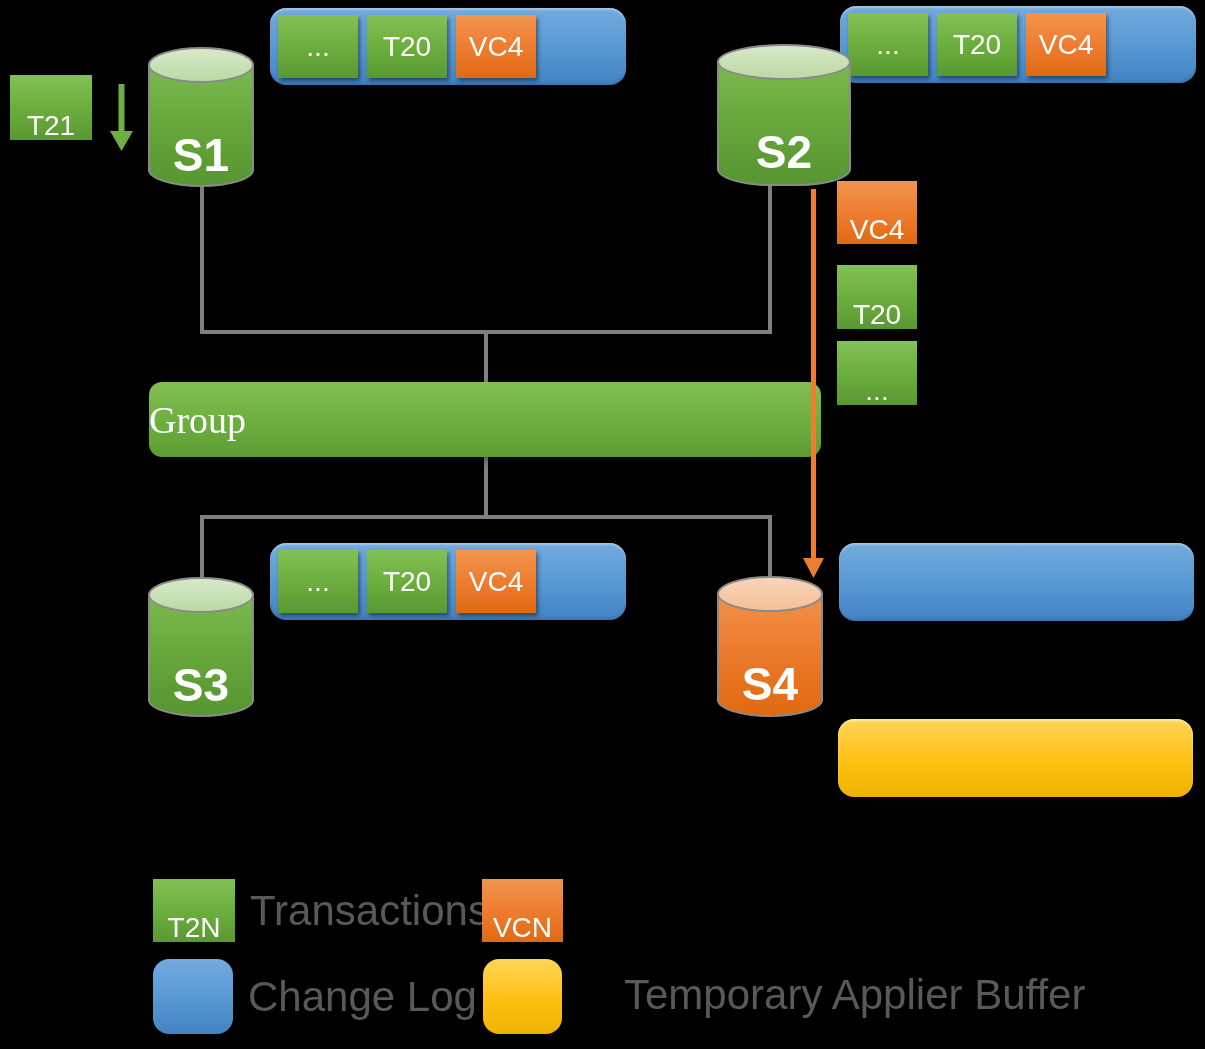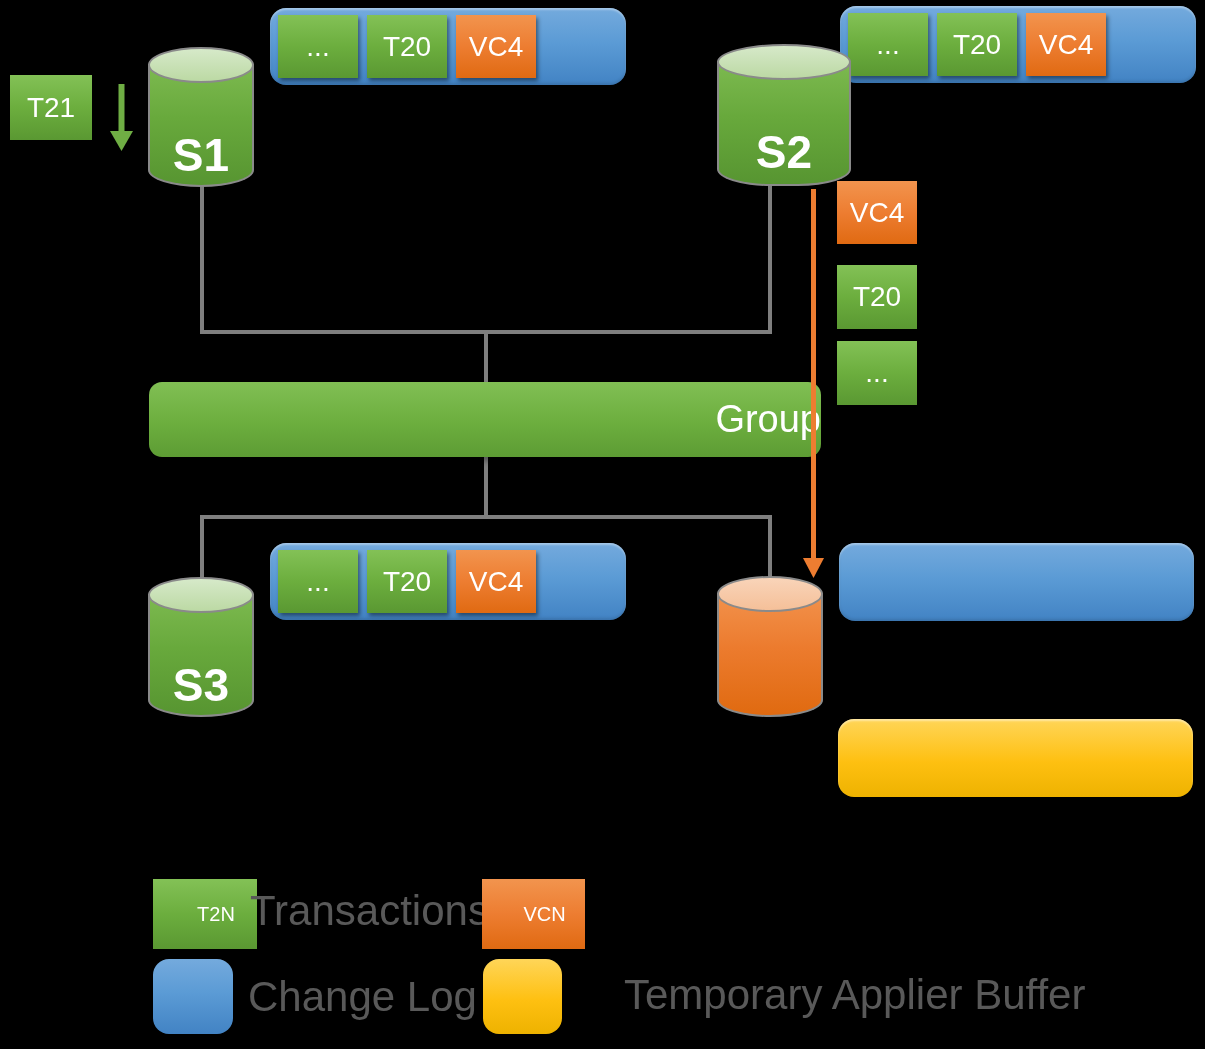--- a/index.html
+++ b/index.html
@@ -10,21 +10,21 @@
   svg.overlay{position:absolute;left:0;top:0;z-index:0;}
   svg.overlay-top{position:absolute;left:0;top:0;z-index:5;pointer-events:none;}
 
   
   .chip{
     display:flex;align-items:center;justify-content:center;
     color:#fff;font-size:28px;line-height:1;
     box-shadow:2px 3px 4px rgba(0,0,0,.45);
     z-index:2;
   }
-  .abs{position:absolute;}
+  .abs{position:absolute;align-items:flex-end;}
   .txn{background:linear-gradient(180deg,#83c156 0%,#6cae3e 50%,#5a9832 100%);}
   .vc{background:linear-gradient(180deg,#f2944e 0%,#ed7d31 50%,#e06a12 100%);}
 
   
   .binlog{
     position:absolute;border-radius:16px;z-index:1;
     background:linear-gradient(180deg,#74aadd 0%,#5b9bd5 45%,#4283c4 100%);
     box-shadow:2px 4px 6px rgba(0,0,0,.4), inset 0 2px 2px rgba(255,255,255,.35), inset 0 -2px 3px rgba(0,0,0,.12);
     display:flex;align-items:flex-start;padding:7px 0 0 8px;gap:9px;
   }
@@ -34,22 +34,22 @@
   .buffer{
     position:absolute;border-radius:16px;z-index:1;
     background:linear-gradient(180deg,#ffd558 0%,#fec011 55%,#eeb200 100%);
     box-shadow:2px 4px 6px rgba(0,0,0,.4), inset 0 2px 2px rgba(255,255,255,.45);
   }
 
   
   .group-box{
     position:absolute;left:149px;top:382px;width:672px;height:75px;border-radius:13px;z-index:2;
     background:linear-gradient(180deg,#81bf54 0%,#6cae3e 55%,#5d9c34 100%);
-    display:flex;align-items:center;justify-content:flex-end;
-    color:#fff;font-size:38px;box-shadow:2px 4px 6px rgba(0,0,0,.35);
+    display:flex;align-items:center;justify-content:flex-start;
+    color:#fff;font-size:38px;box-shadow:2px 4px 6px rgba(0,0,0,.35);font-family:Liberation Serif, serif;
   }
 
   
   .cyl{position:absolute;width:106px;height:140px;z-index:2;}
   .cyl .cbody{
     position:absolute;left:0;right:0;top:17px;bottom:0;
     border:2.5px solid #8a8a8a;border-top:none;
     border-radius:0 0 53px 53px / 0 0 17px 17px;
   }
   .cyl .ctop{
@@ -61,21 +61,21 @@
     color:#fff;font-size:46px;font-weight:700;z-index:3;margin-top:24px;
   }
   .cyl-green .cbody{background:linear-gradient(180deg,#7dba50 0%,#68a93c 45%,#579531 100%);}
   .cyl-green .ctop{background:linear-gradient(180deg,#d6e9c9 0%,#bcd9a4 100%);}
   .cyl-orange .cbody{background:linear-gradient(180deg,#f2924c 0%,#ec7b2e 45%,#e06a10 100%);}
   .cyl-orange .ctop{background:linear-gradient(180deg,#f9d4b9 0%,#f5c099 100%);}
 
   
   .note{position:absolute;color:var(--note-gray,#595959);font-size:35px;line-height:40px;z-index:2;}
   .legend-text{position:absolute;color:var(--note-gray,#595959);font-size:42px;line-height:36px;z-index:2;}
-  .legend-chip{width:82px;height:70px;font-size:20px;padding-left:22px;}
+  .legend-chip{width:82px;height:63px;font-size:28px;}
   .swatch{position:absolute;border-radius:16px;z-index:1;}
   .swatch-blue{background:linear-gradient(180deg,#74aadd 0%,#5b9bd5 45%,#4283c4 100%);}
   .swatch-yellow{background:linear-gradient(180deg,#ffd558 0%,#fec011 55%,#eeb200 100%);}
 </style>
 </head>
 <body>
 
 <div id="canvas">
 
   <svg class="overlay" width="1205" height="1049">
@@ -134,20 +134,21 @@
 
   <div class="binlog" style="left:270px;top:543px;width:356px;height:77px;box-sizing:border-box;">
     <div class="chip txn">...</div>
     <div class="chip txn">T20</div>
     <div class="chip vc">VC4</div>
   </div>
 
   <div class="cyl cyl-orange" style="left:717px;top:576px;height:141px;">
     <div class="cbody"></div>
     <div class="ctop"></div>
+    <div class="clabel">S4</div>
   </div>
 
   <div class="binlog" style="left:839px;top:543px;width:355px;height:78px;box-sizing:border-box;"></div>
 
   <div class="buffer" style="left:838px;top:719px;width:355px;height:78px;"></div>
 
   <svg class="overlay-top" width="1205" height="1049">
     <line x1="813.5" y1="189" x2="813.5" y2="560" stroke="#ed7d31" stroke-width="5"></line>
     <polygon points="803,558 824,558 813.5,578" fill="#ed7d31"></polygon>
   </svg>

